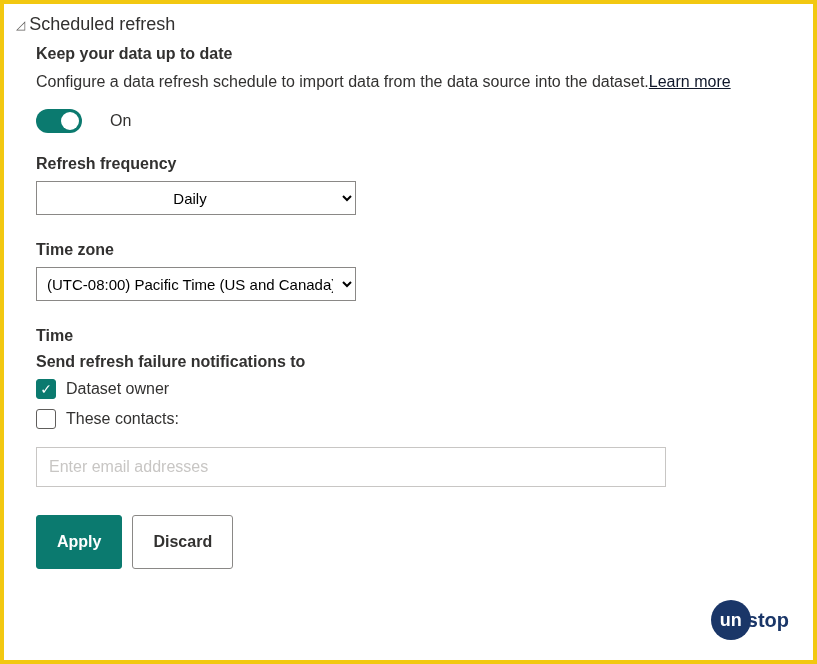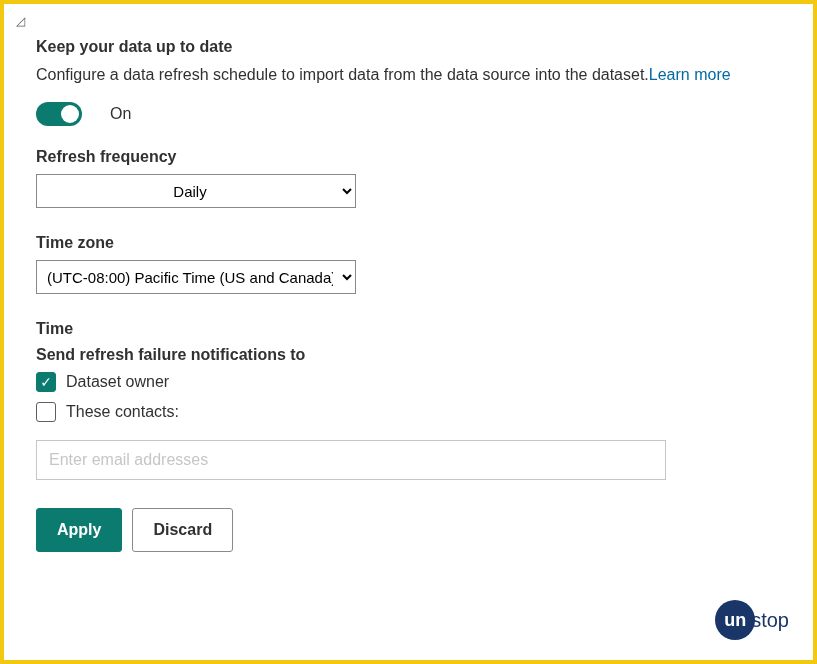--- a/index.html
+++ b/index.html
@@ -44,21 +44,22 @@
       font-weight: 700;
       margin-bottom: 10px;
     }
     .desc-row {
       display: flex;
       flex-wrap: wrap;
       margin-bottom: 18px;
       font-size: 16px;
     }
     .link {
-      color: #0369a1;
+      color: #0f172a;
+      text-decoration: underline;
       cursor: pointer;
     }
     .toggle-row {
       display: flex;
       align-items: center;
       gap: 28px;
       margin-bottom: 22px;
     }
     .toggle {
       width: 46px;
@@ -144,21 +145,21 @@
     }
     .email-input::placeholder {
       color: #c8c6c4;
     }
     .button-row {
       display: flex;
       gap: 10px;
       align-items: center;
     }
     .btn {
-      height: 44px;
+      height: 54px;
       padding: 0 20px;
       font-size: 16px;
       font-weight: 600;
       border-radius: 3px;
       cursor: pointer;
       font-family: inherit;
     }
     .btn-primary {
       background: #0b7a6f;
       color: #fff;
@@ -183,32 +184,33 @@
       background: #1a3668;
       color: #fff;
       display: flex;
       align-items: center;
       justify-content: center;
       font-weight: 700;
       font-size: 18px;
     }
     .logo-text {
       color: #1a3668;
-      font-weight: 400;
+      font-weight: 700;
       font-size: 20px;
       margin-left: -4px;
     }
   </style>
 </head>
 <body>
 
 <div class="outer">
 
   <div class="section-header">
     <span class="collapse-icon">◿</span>
+    <span class="section-title">Scheduled refresh</span>
   </div>
 
   <div class="content">
 
     <div class="subtitle">Keep your data up to date</div>
 
     <div class="desc-row">
       <span>Configure a data refresh schedule to import data from the data source into the dataset.</span>
       <a class="link">Learn more</a>
     </div>

